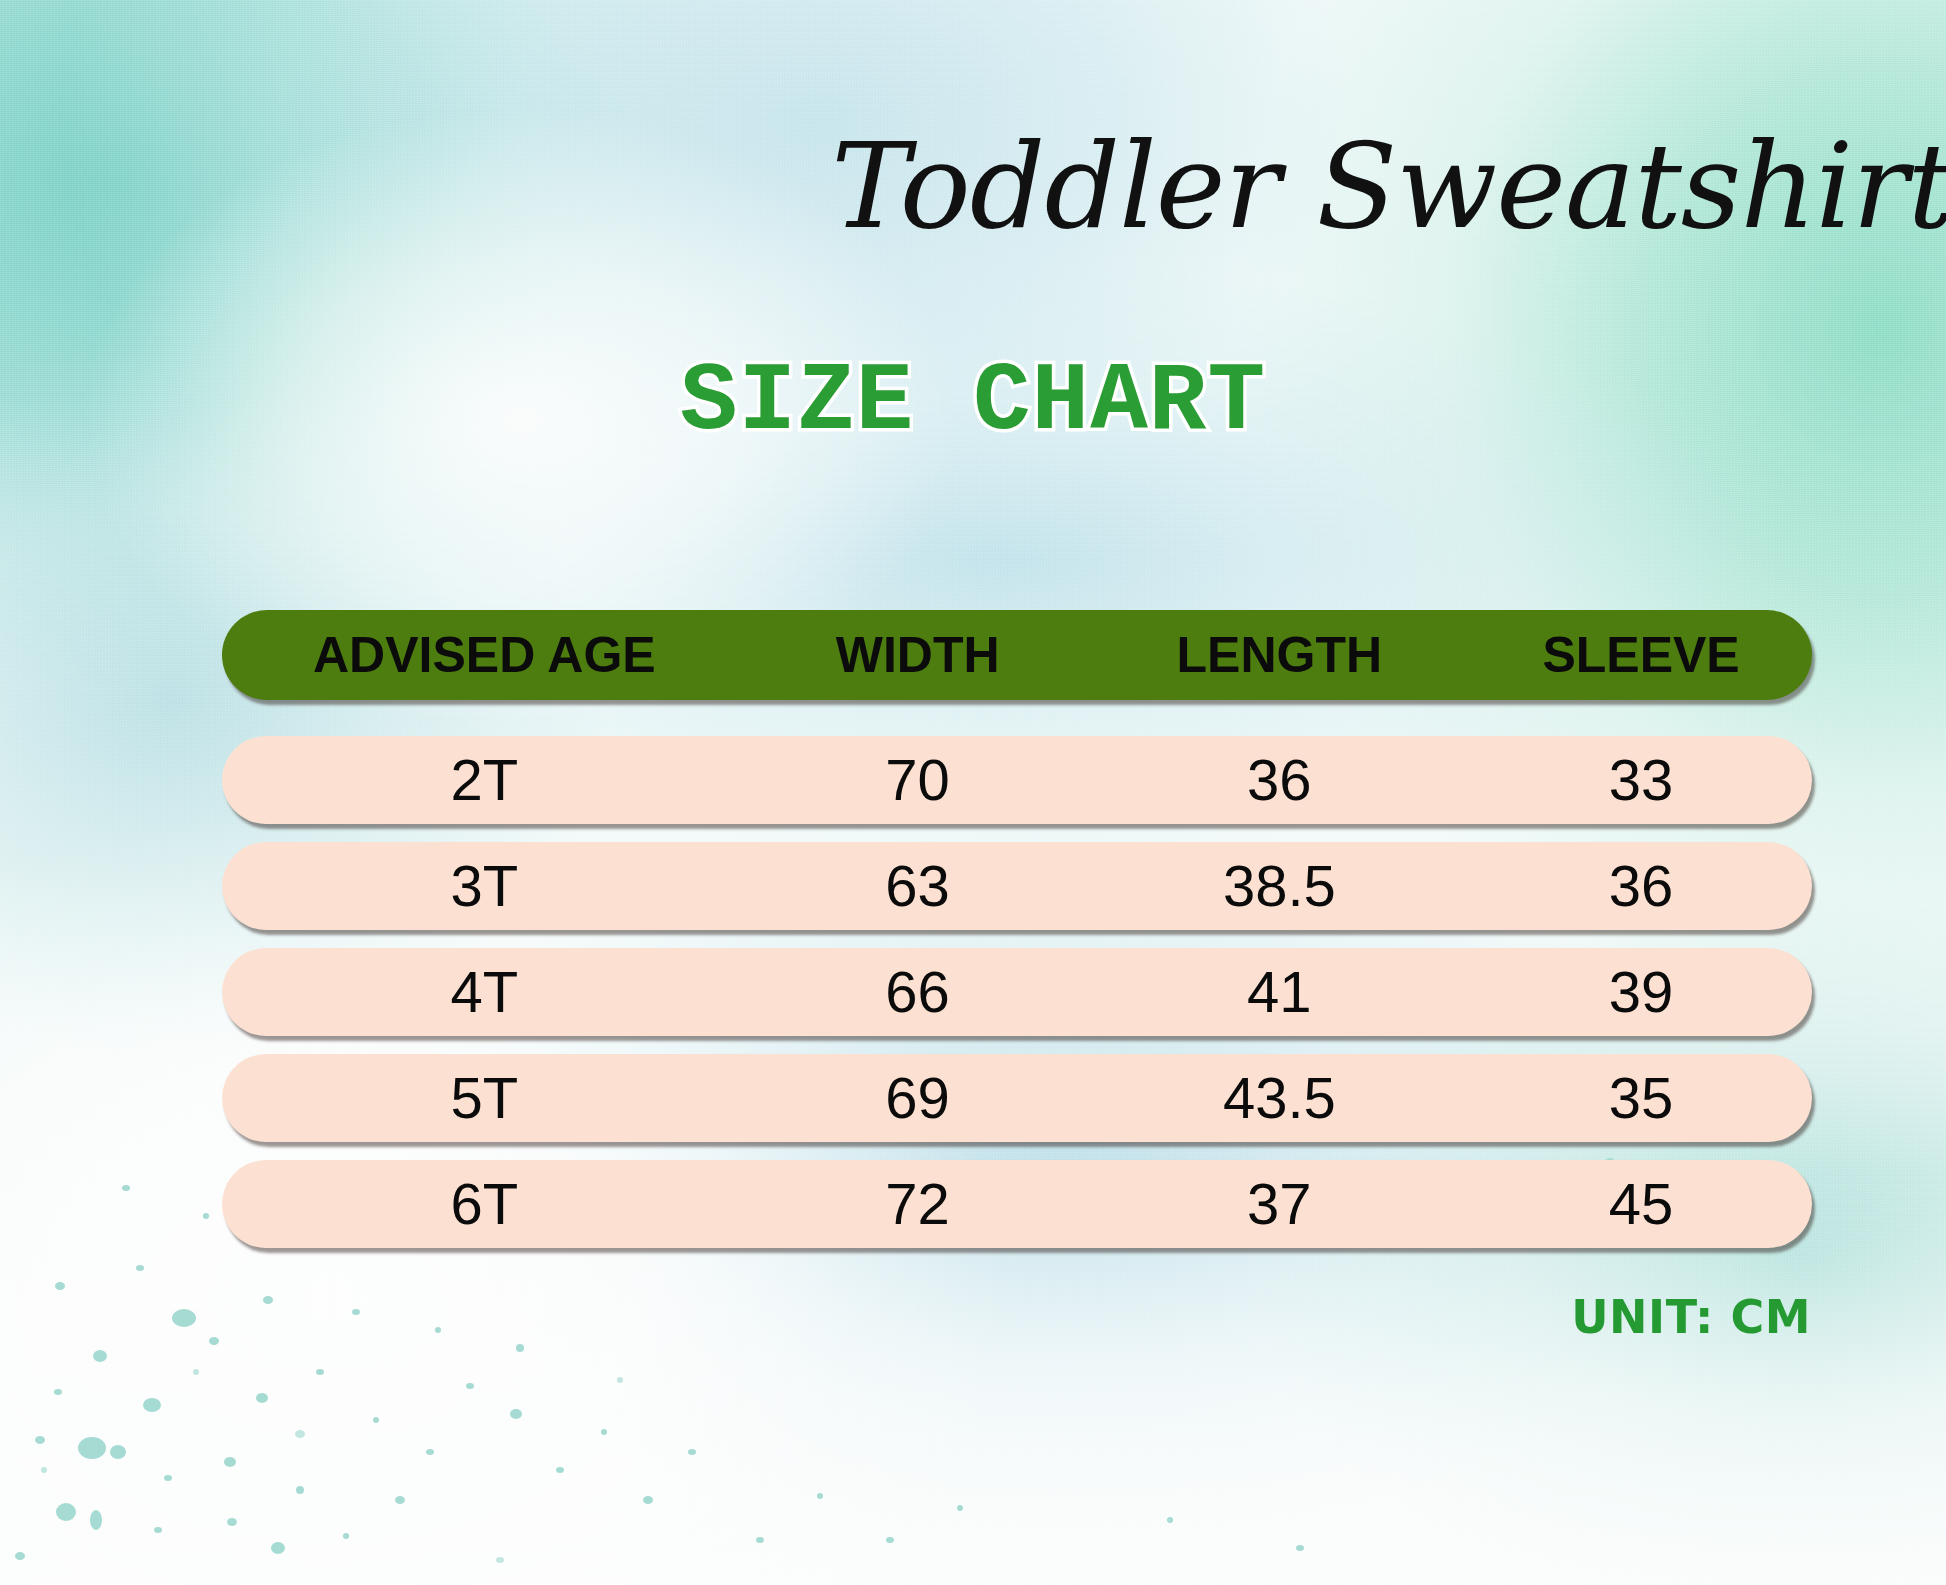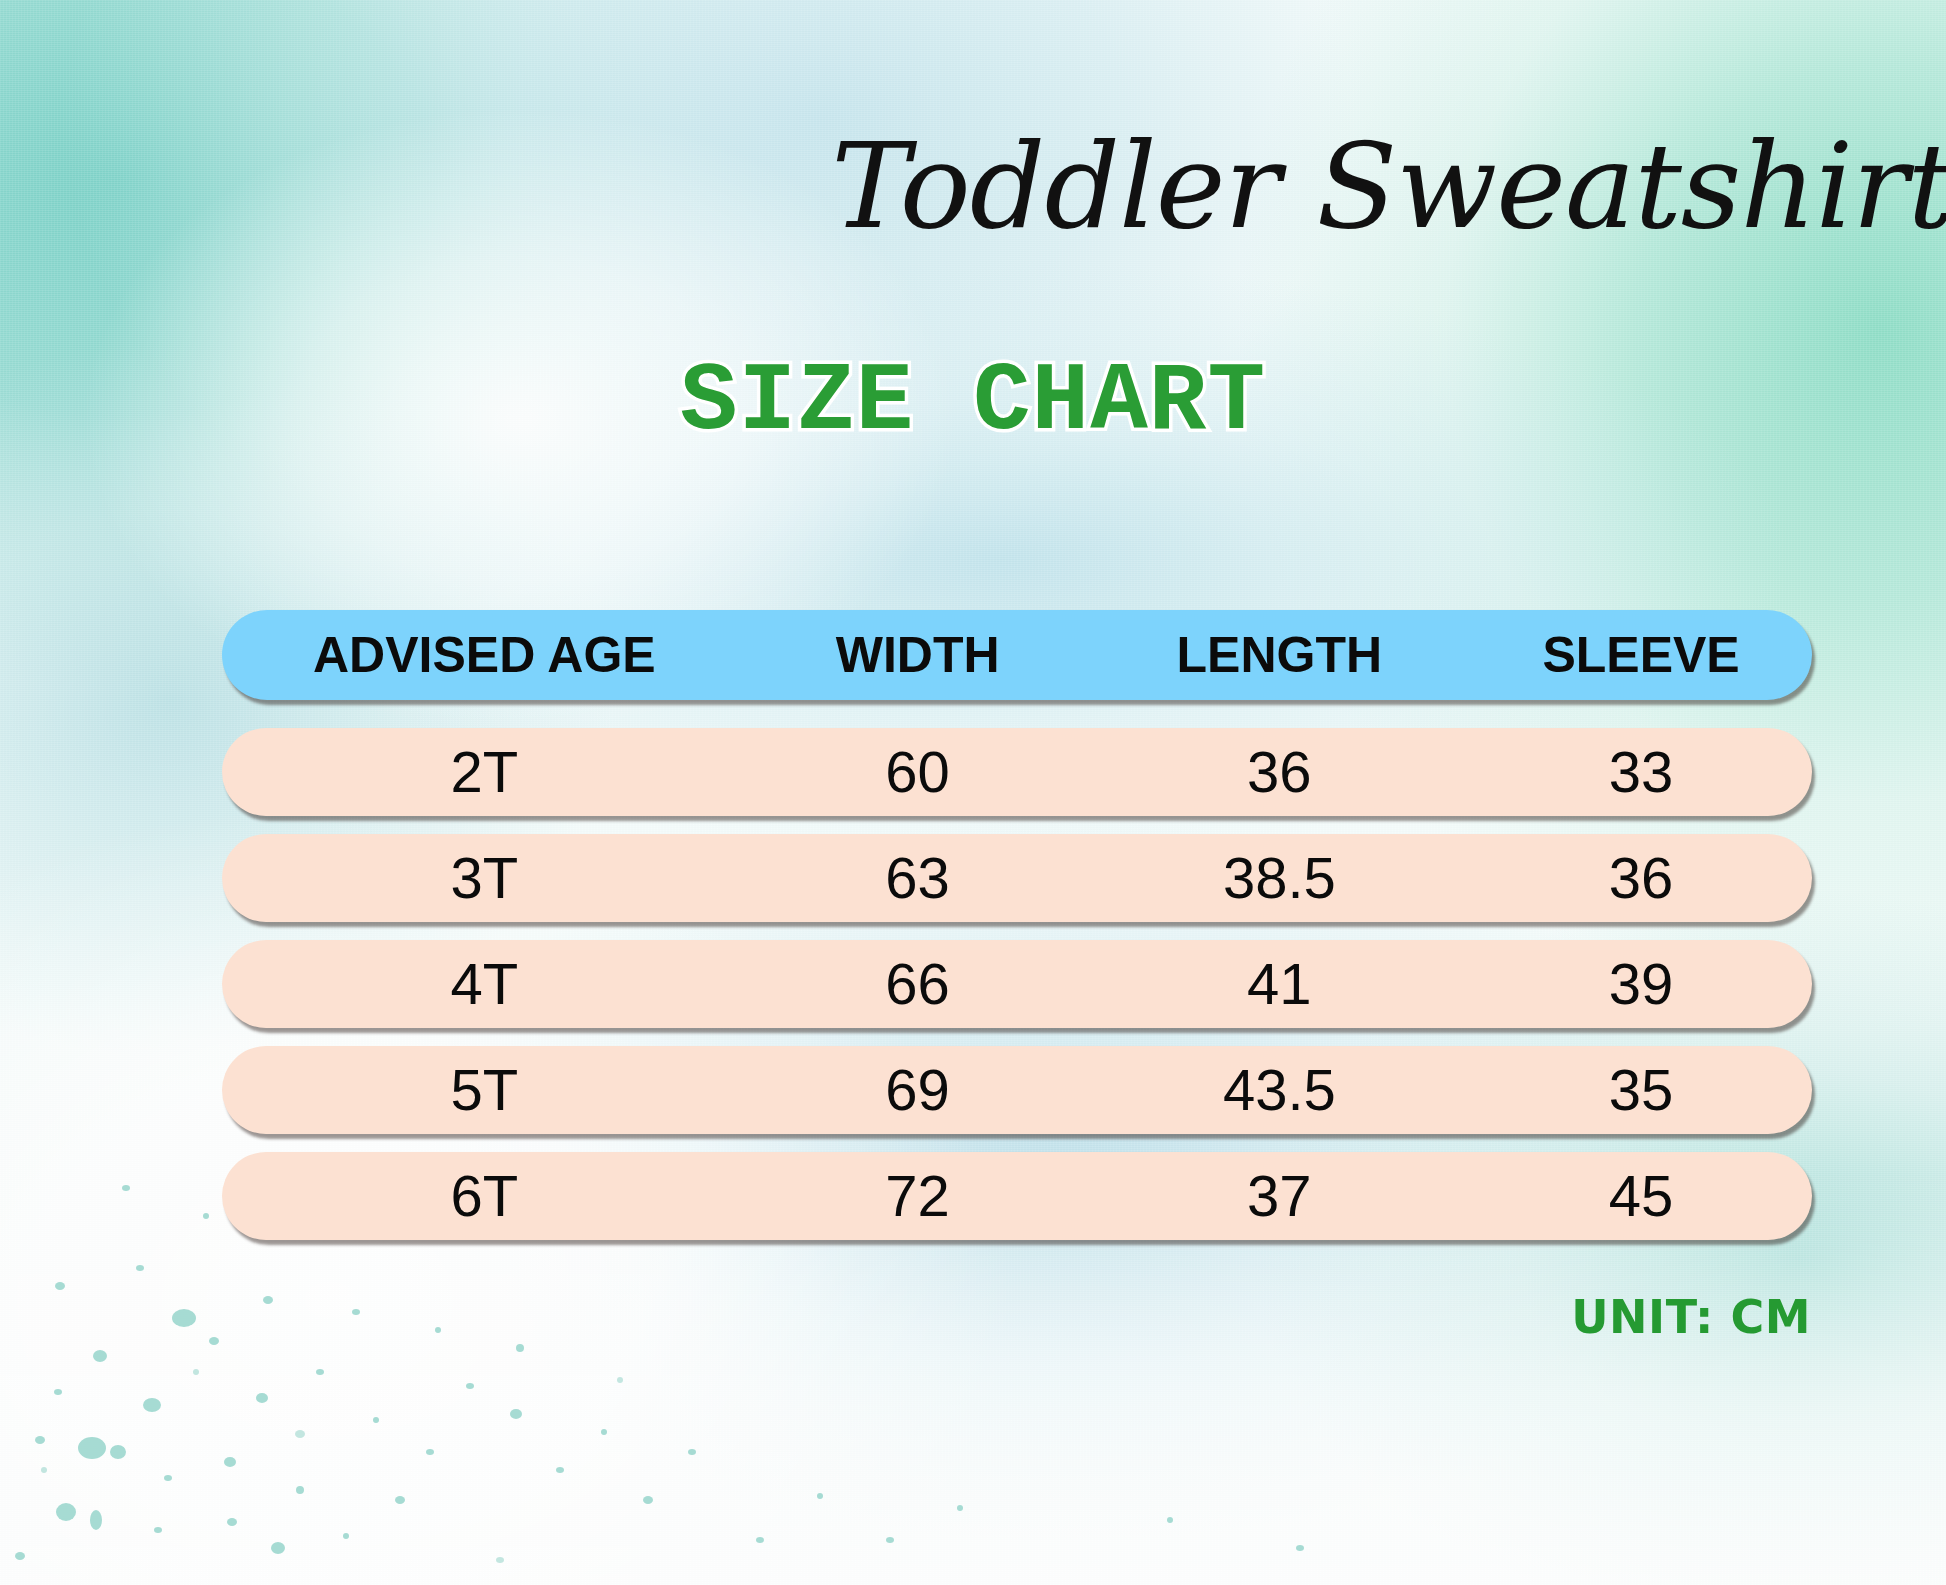--- a/index.html
+++ b/index.html
@@ -195,24 +195,24 @@
     position: relative;
     display: flex;
     align-items: center;
     height: 88px;
     border-radius: 44px;
     margin-bottom: 18px;
     box-shadow: 3px 5px 3px rgba(40, 25, 20, 0.45);
   }
 
   .row.header {
-    background: #7dd3fc;
+    background: #4d7c0f;
     height: 90px;
     border-radius: 45px;
-    margin-bottom: 28px;
+    margin-bottom: 36px;
   }
 
   .row.data {
     background: #fce1d2;
     justify-content: center;
   }
 
   .cell {
     text-align: center;
     font-family: "Liberation Sans", sans-serif;
@@ -336,21 +336,21 @@
 
       <div class="row header">
         <div class="cell col-age">ADVISED AGE</div>
         <div class="cell col-width">WIDTH</div>
         <div class="cell col-length">LENGTH</div>
         <div class="cell col-sleeve">SLEEVE</div>
       </div>
 
       <div class="row data">
         <div class="cell col-age">2T</div>
-        <div class="cell col-width">60</div>
+        <div class="cell col-width">70</div>
         <div class="cell col-length">36</div>
         <div class="cell col-sleeve">33</div>
       </div>
 
       <div class="row data">
         <div class="cell col-age">3T</div>
         <div class="cell col-width">63</div>
         <div class="cell col-length">38.5</div>
         <div class="cell col-sleeve">36</div>
       </div>

